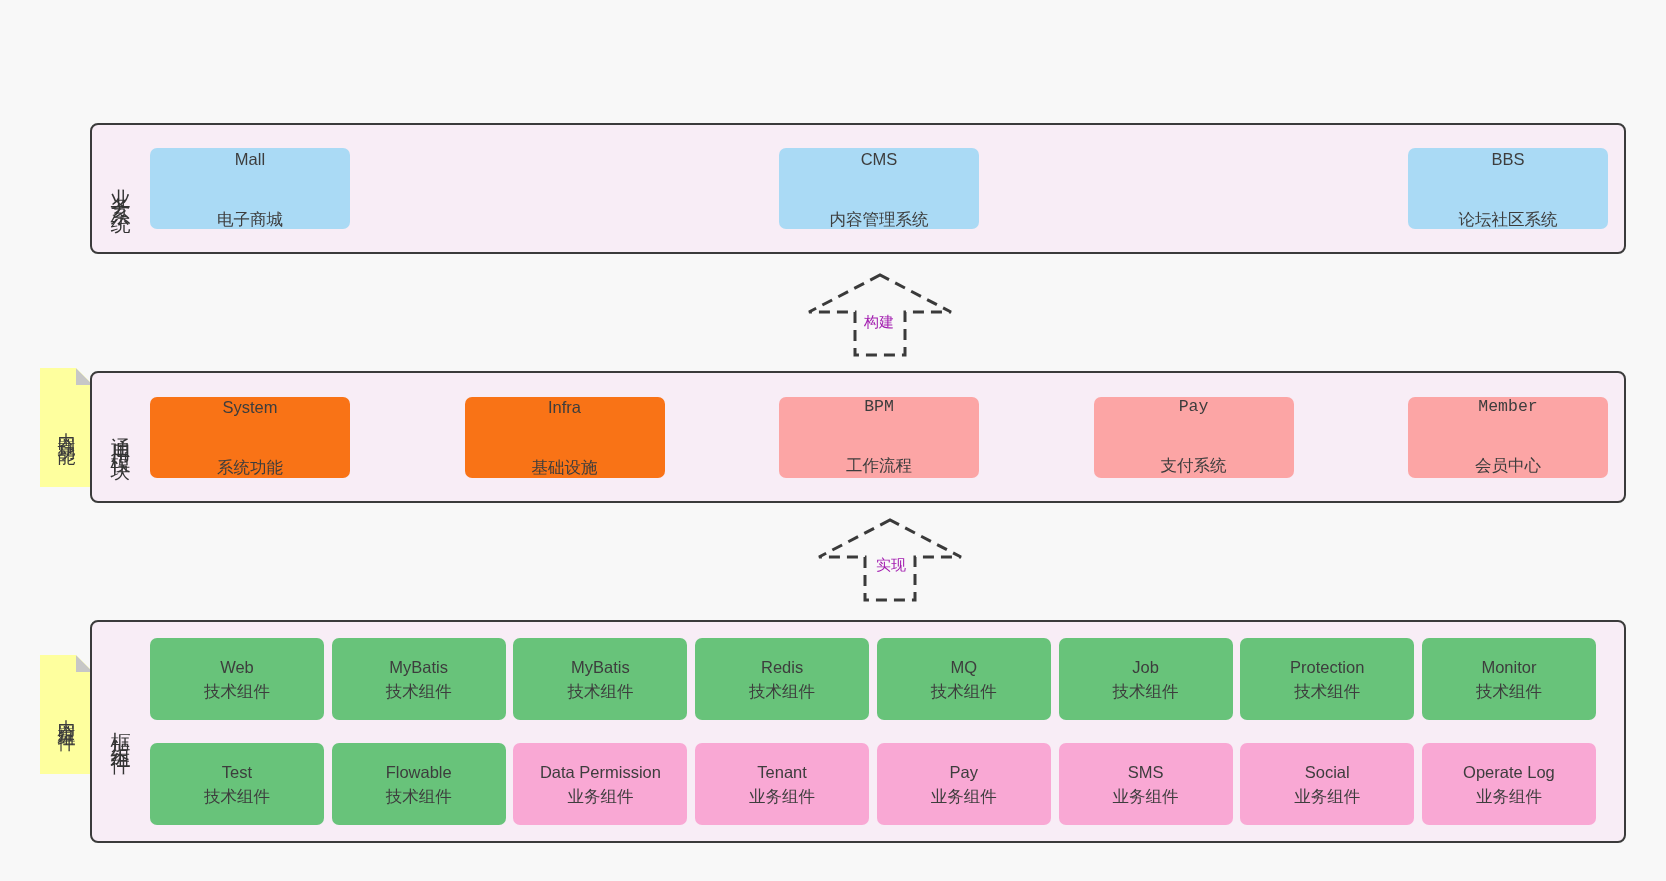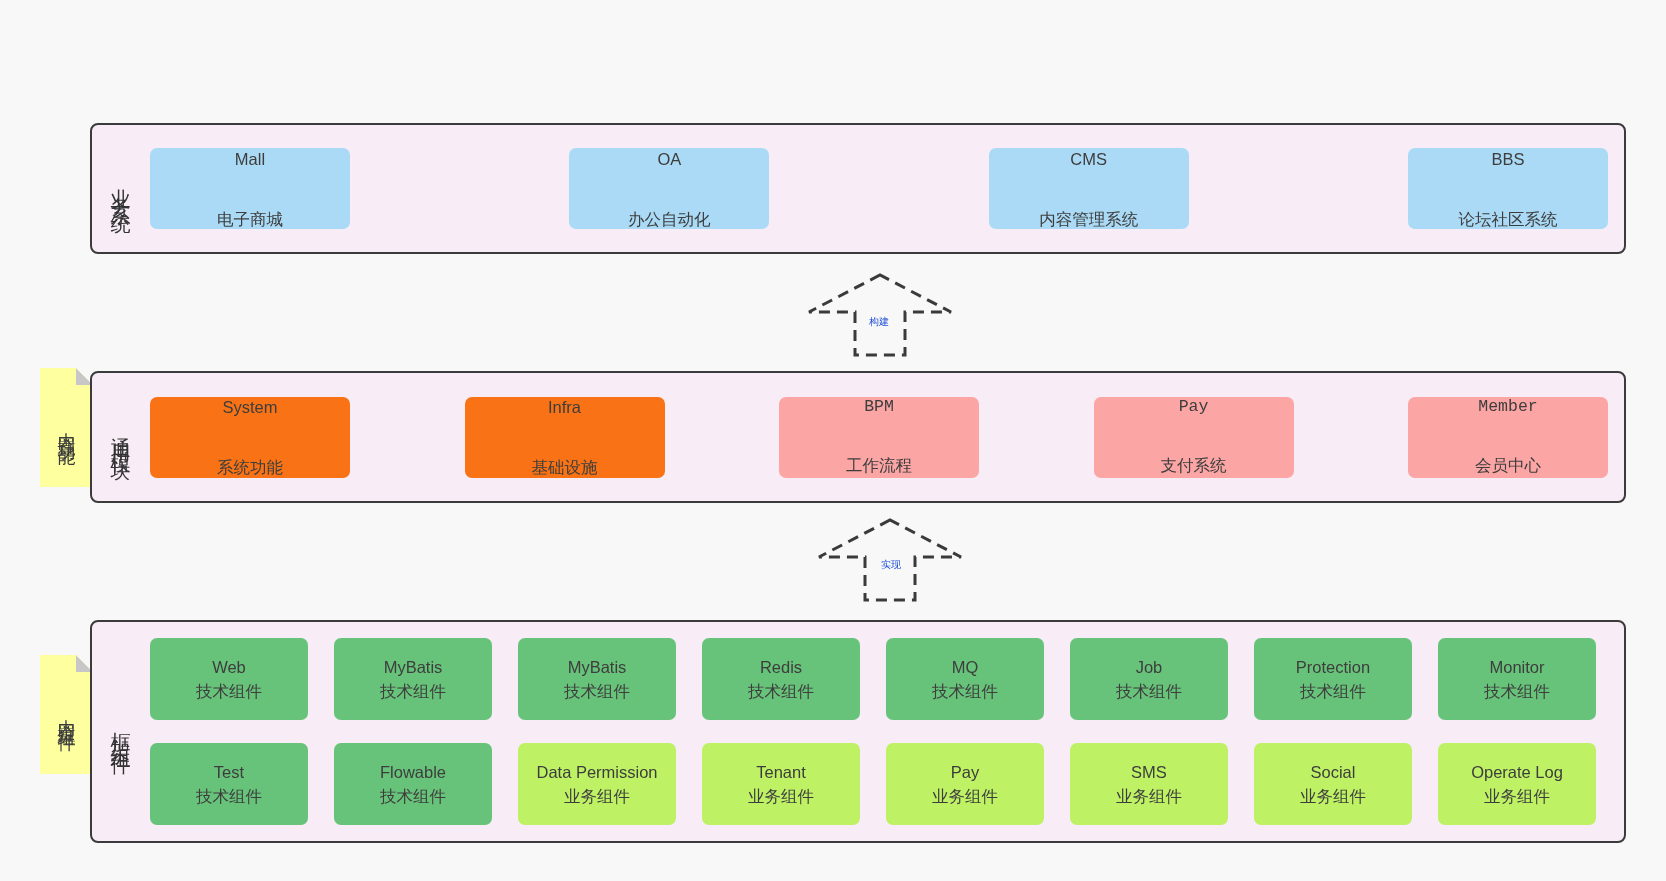--- a/index.html
+++ b/index.html
@@ -26,34 +26,34 @@
   .layer-3 .rowsarea { padding-right:28px; }
   .row { display:flex; justify-content:space-between; }
 
   
   .box {
     border-radius:7px; display:flex; flex-direction:column;
     align-items:center; justify-content:center; text-align:center;
     font-size:16.5px; line-height:24px; box-sizing:border-box; padding:2px 12px;
   }
   .b200 { width:200px; height:81px;gap:36px; }
-  .b150 { width:158px; height:82px; padding:2px 10px; }
+  .b150 { width:174px; height:82px; padding:2px 10px; }
   .blue  { background:#aadaf5; }
   .red   { background:#f97316; }
   .pink  { background:#fca5a5;font-family:Liberation Mono, monospace; }
   .green { background:#68c37a; }
-  .lgreen{ background:#bef264; }
+  .lgreen{ background:#f9a8d4; }
   .box .t, .box .s { display:block; }
 
   
   .arrow { position:absolute; }
   .arrow polygon { fill:none; stroke:#3a3a3a; stroke-width:3; stroke-dasharray:11 7; }
   .arrow-label {
     position:absolute; transform:translate(-50%,-50%);
-    background:#f8f8f8; padding:1px 3px; font-size:10px; color:#1d4ed8; white-space:nowrap;
+    background:#f8f8f8; padding:1px 3px; font-size:15px; color:#a21caf; white-space:nowrap;
   }
 
   
   .note {
     position:absolute; left:40px; width:53px; height:119px; background:#feff9e;
     clip-path:polygon(0 0, calc(100% - 17px) 0, 100% 17px, 100% 100%, 0 100%);
     display:flex; align-items:center; justify-content:center;
   }
   .note-1 { top:368px; }
   .note-2 { top:655px; }
@@ -75,24 +75,20 @@
     <div class="labelcol">
       <div class="vlabel">业务系统</div>
     </div>
     <div class="rowsarea">
       <div class="row">
         <div class="box b200 blue">
           <span class="t">Mall</span>
           <span class="s">电子商城</span>
         </div>
         <div class="box b200 blue">
-          <span class="t">OA</span>
-          <span class="s">办公自动化</span>
-        </div>
-        <div class="box b200 blue">
           <span class="t">CMS</span>
           <span class="s">内容管理系统</span>
         </div>
         <div class="box b200 blue">
           <span class="t">BBS</span>
           <span class="s">论坛社区系统</span>
         </div>
       </div>
     </div>
   </div>

